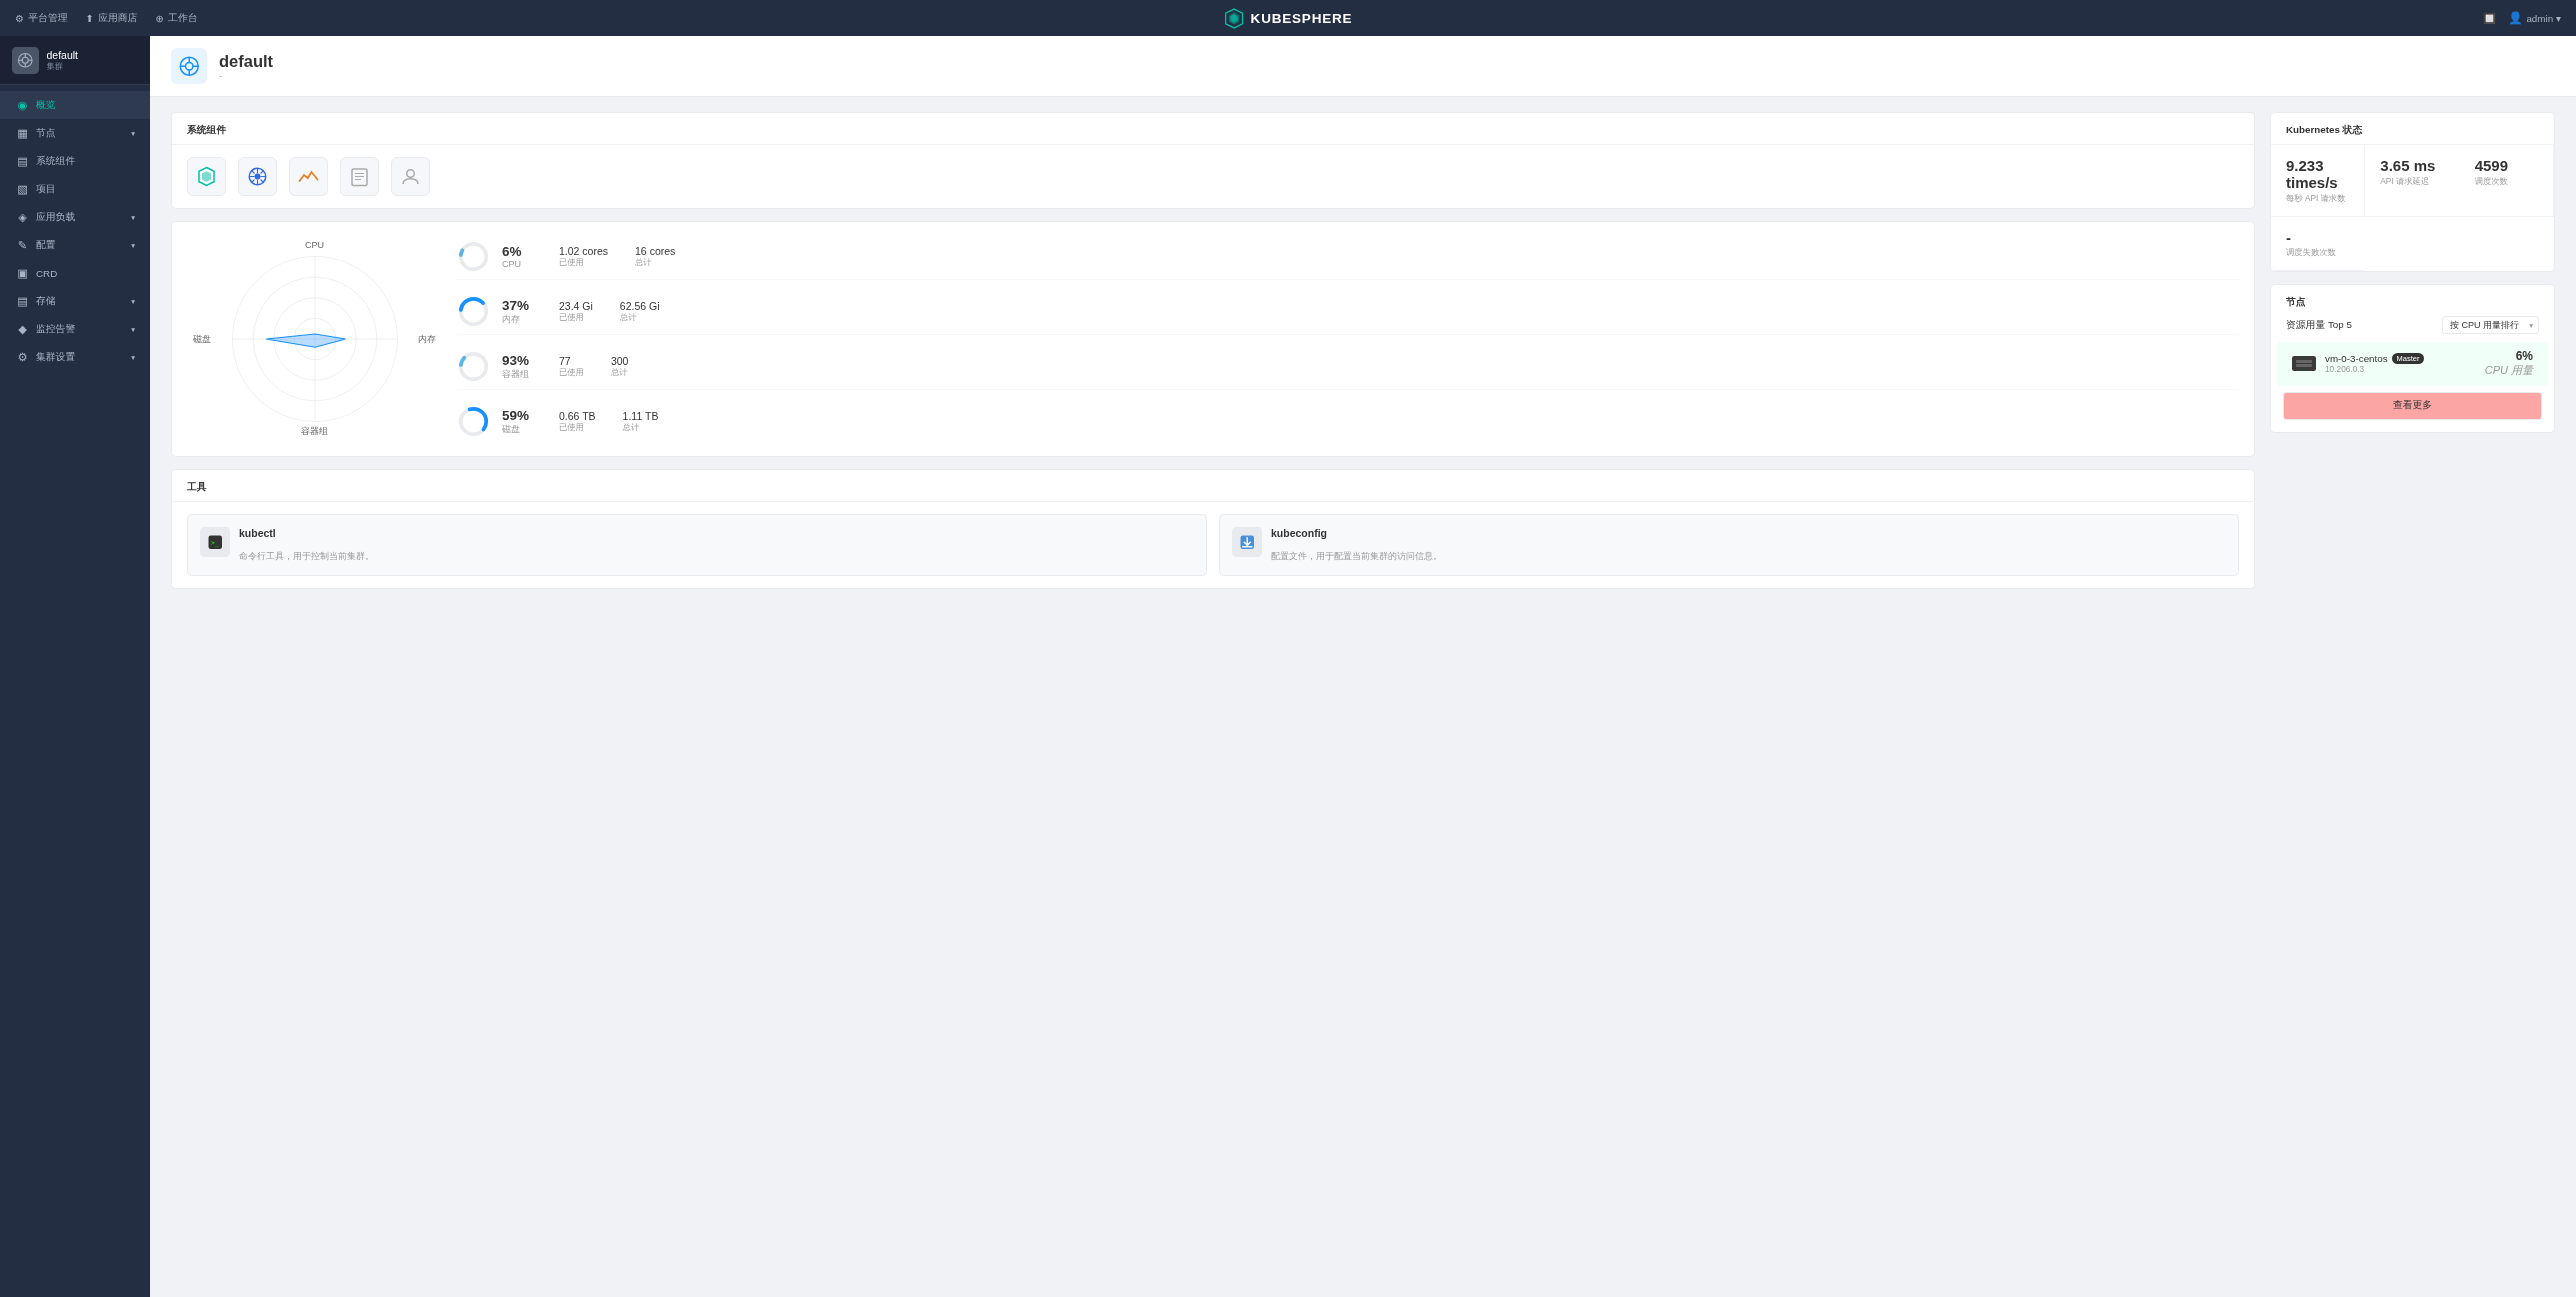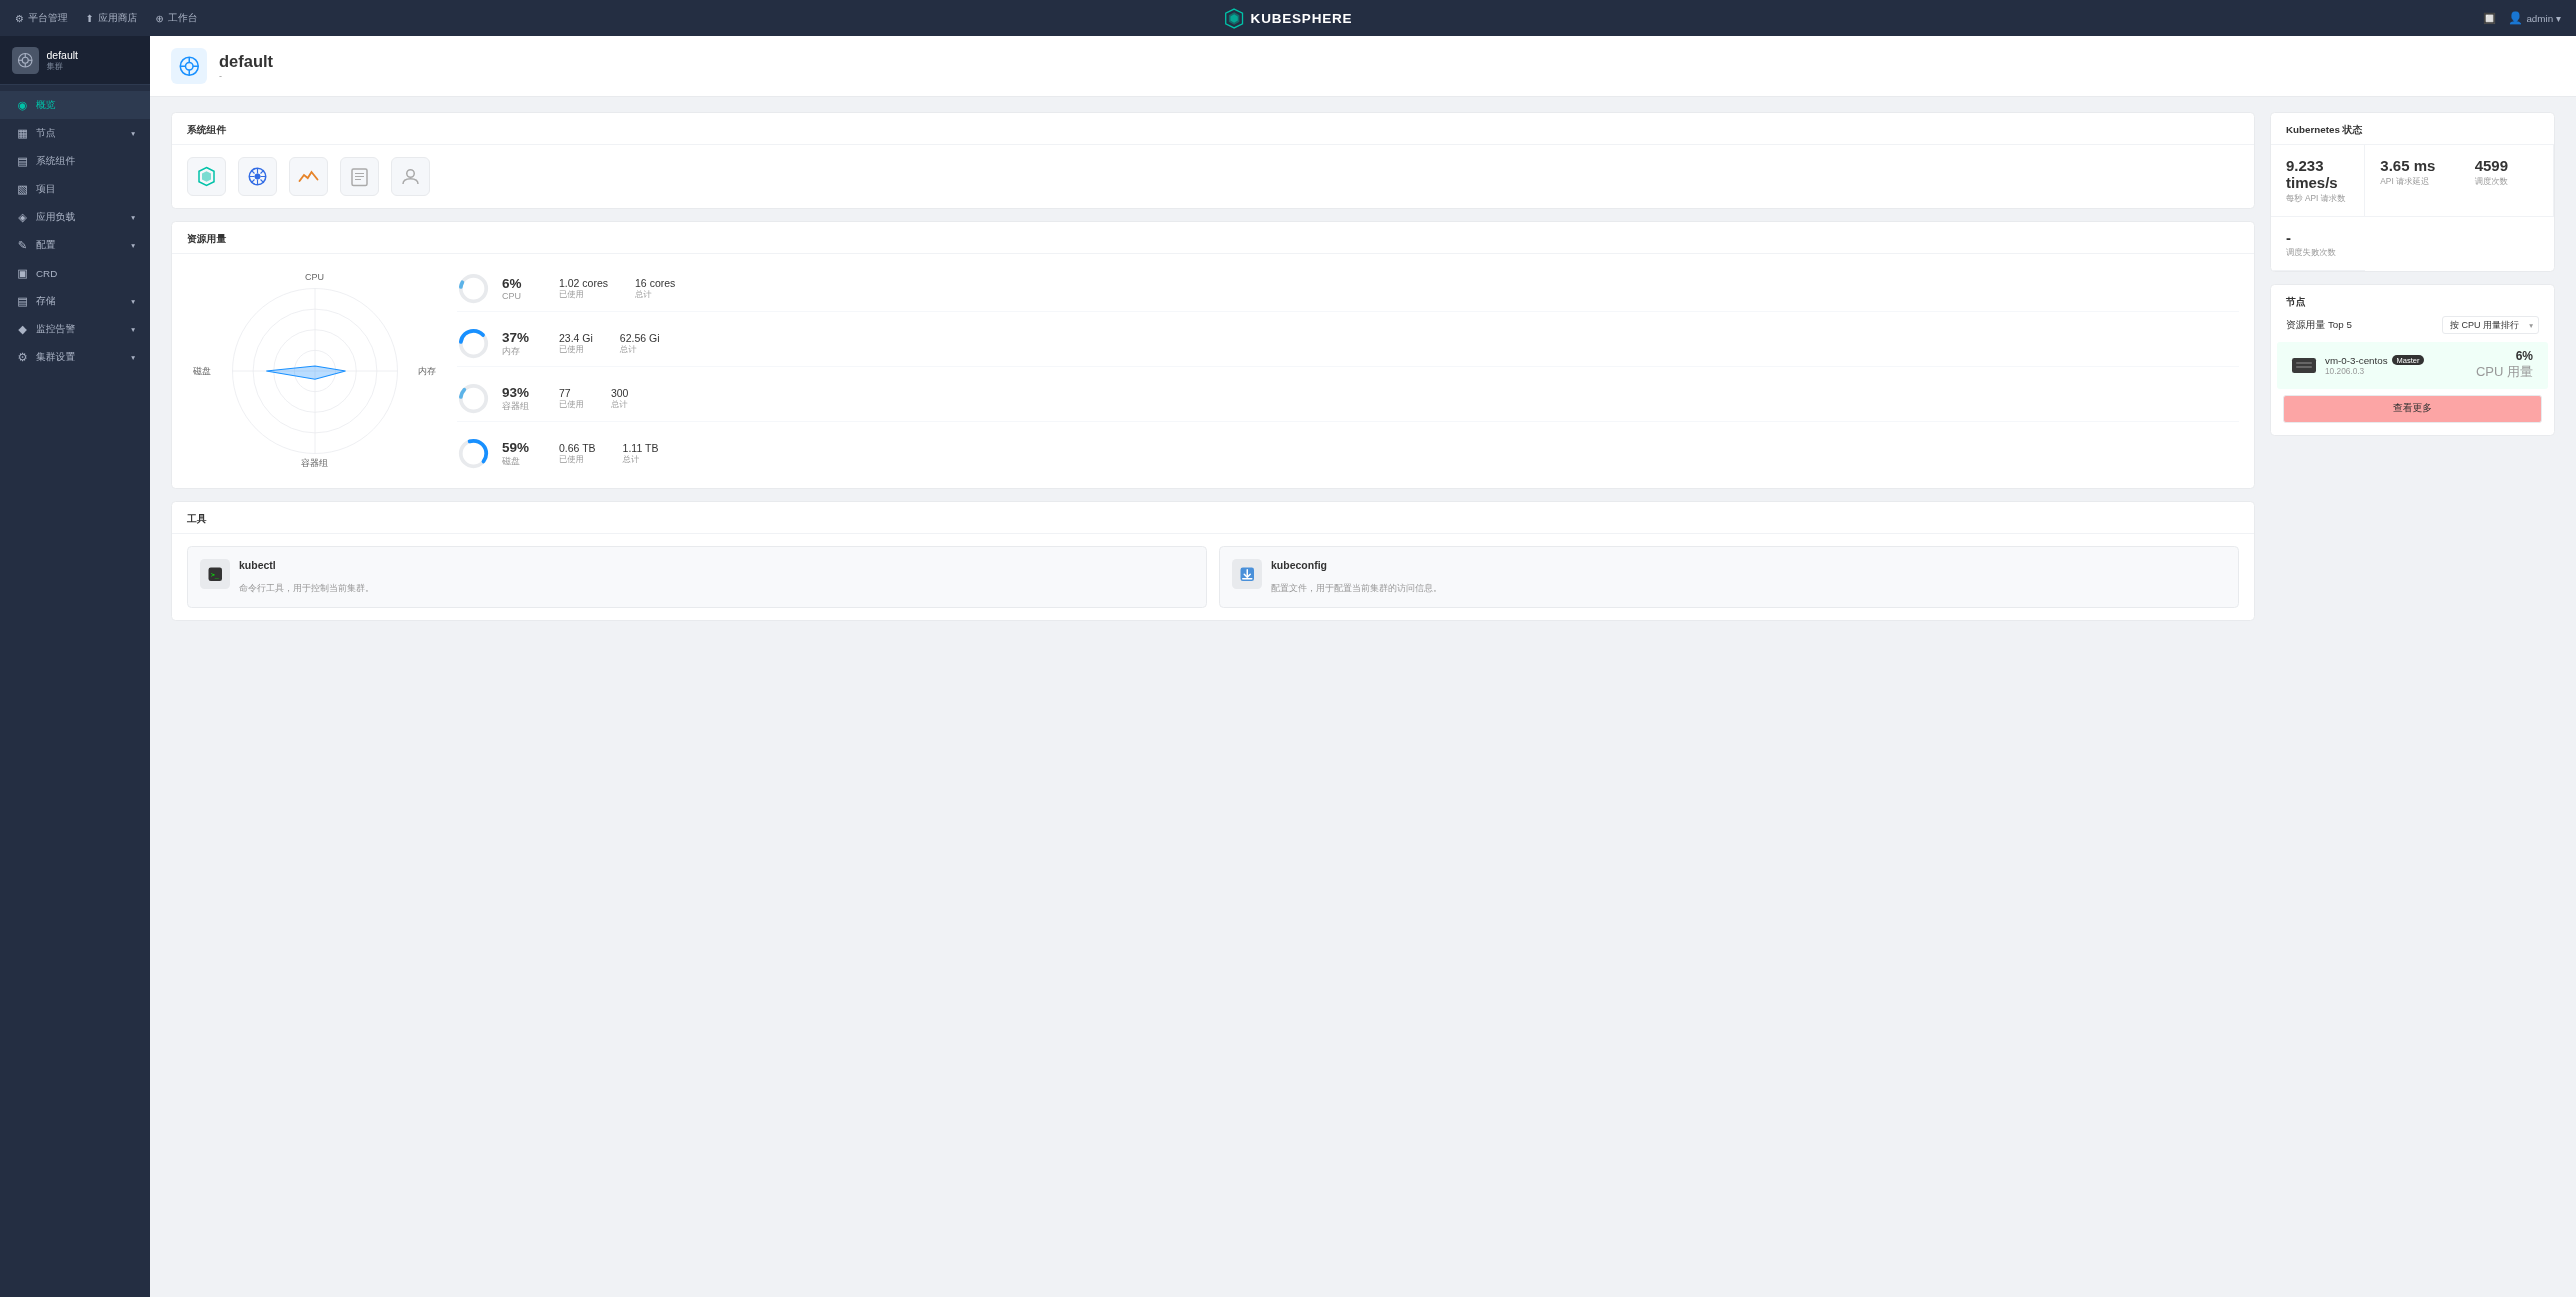--- a/index.html
+++ b/index.html
@@ -157,21 +157,21 @@
       width: 24px; height: 15px; background: #3a3a3a; border-radius: 2.3px;
       display: flex; flex-direction: column; gap: 1.5px; align-items: center; justify-content: center; flex-shrink: 0;
     }
     .node-icon-bar { width: 16.5px; height: 2.3px; background: #666; border-radius: 0.8px; }
     .node-info { flex: 1; }
     .node-name { font-size: 9.8px; color: #333; font-weight: 500; display: flex; align-items: center; gap: 4.5px; }
     .node-badge { background: #333; color: #fff; font-size: 7.5px; padding: 0.8px 4.5px; border-radius: 7.5px; }
     .node-ip { font-size: 8.3px; color: #999; }
     .node-usage { text-align: right; }
     .node-pct { font-size: 12px; font-weight: 700; color: #333; }
-    .node-usage-label { font-size: 13px; color: #999; }
+    .node-usage-label { font-size: 11px; color: #999; font-style: italic; }
 
     .view-more-btn {
       display: block; width: calc(100% - 24px); margin: 6px 12px 12px;
       padding: 6.8px; background: #fca5a5; border: 0.8px solid #e8eaed; border-radius: 3px;
       text-align: center; font-size: 9.8px; color: #333; cursor: pointer;
     }
 
     
     .ks-logo { width: 21px; height: 21px; }
 
@@ -358,21 +358,20 @@
             <div class="sys-comp-item">
               <svg width="21" height="21" viewBox="0 0 28 28">
                 <circle cx="14" cy="10" r="5" fill="none" stroke="#aaa" stroke-width="2"></circle>
                 <path d="M4,24 Q4,17 14,17 Q24,17 24,24" fill="none" stroke="#aaa" stroke-width="2"></path>
               </svg>
             </div>
           </div>
         </div>
 
         <div class="card">
-          <div class="card-title">资源用量</div>
           <div class="resource-section">
 
             <div class="radar-container">
               <span class="radar-label top">CPU</span>
               <span class="radar-label right">内存</span>
               <span class="radar-label bottom">容器组</span>
               <span class="radar-label left">磁盘</span>
               <svg width="210" height="210" viewBox="0 0 280 280">
 
                 <circle cx="140" cy="140" r="110" fill="none" stroke="#e8eaed" stroke-width="1"></circle>

